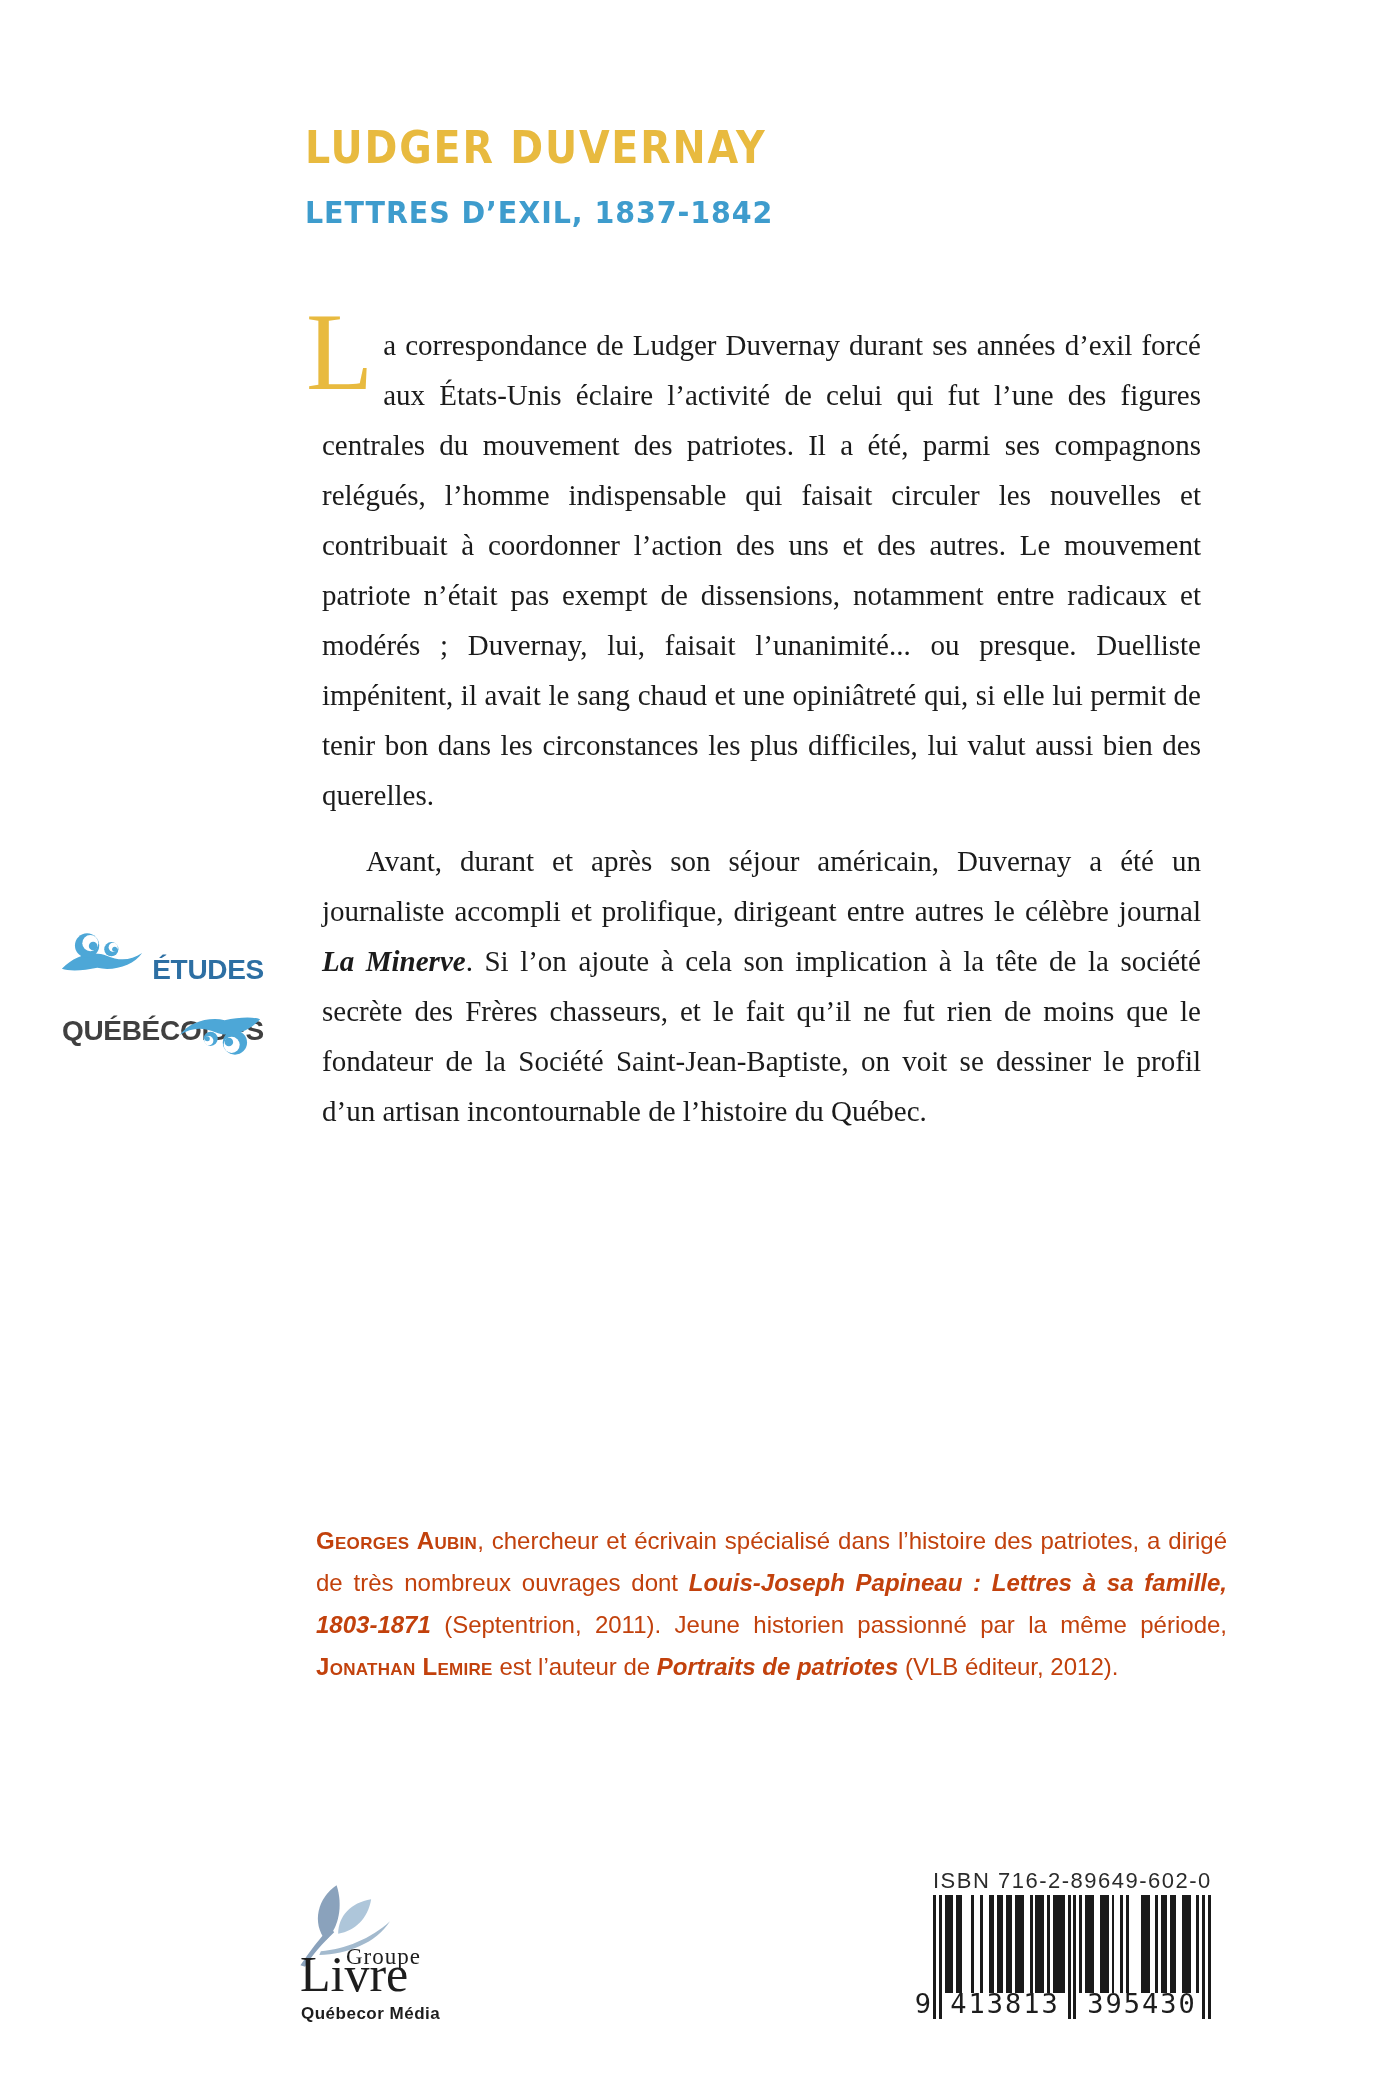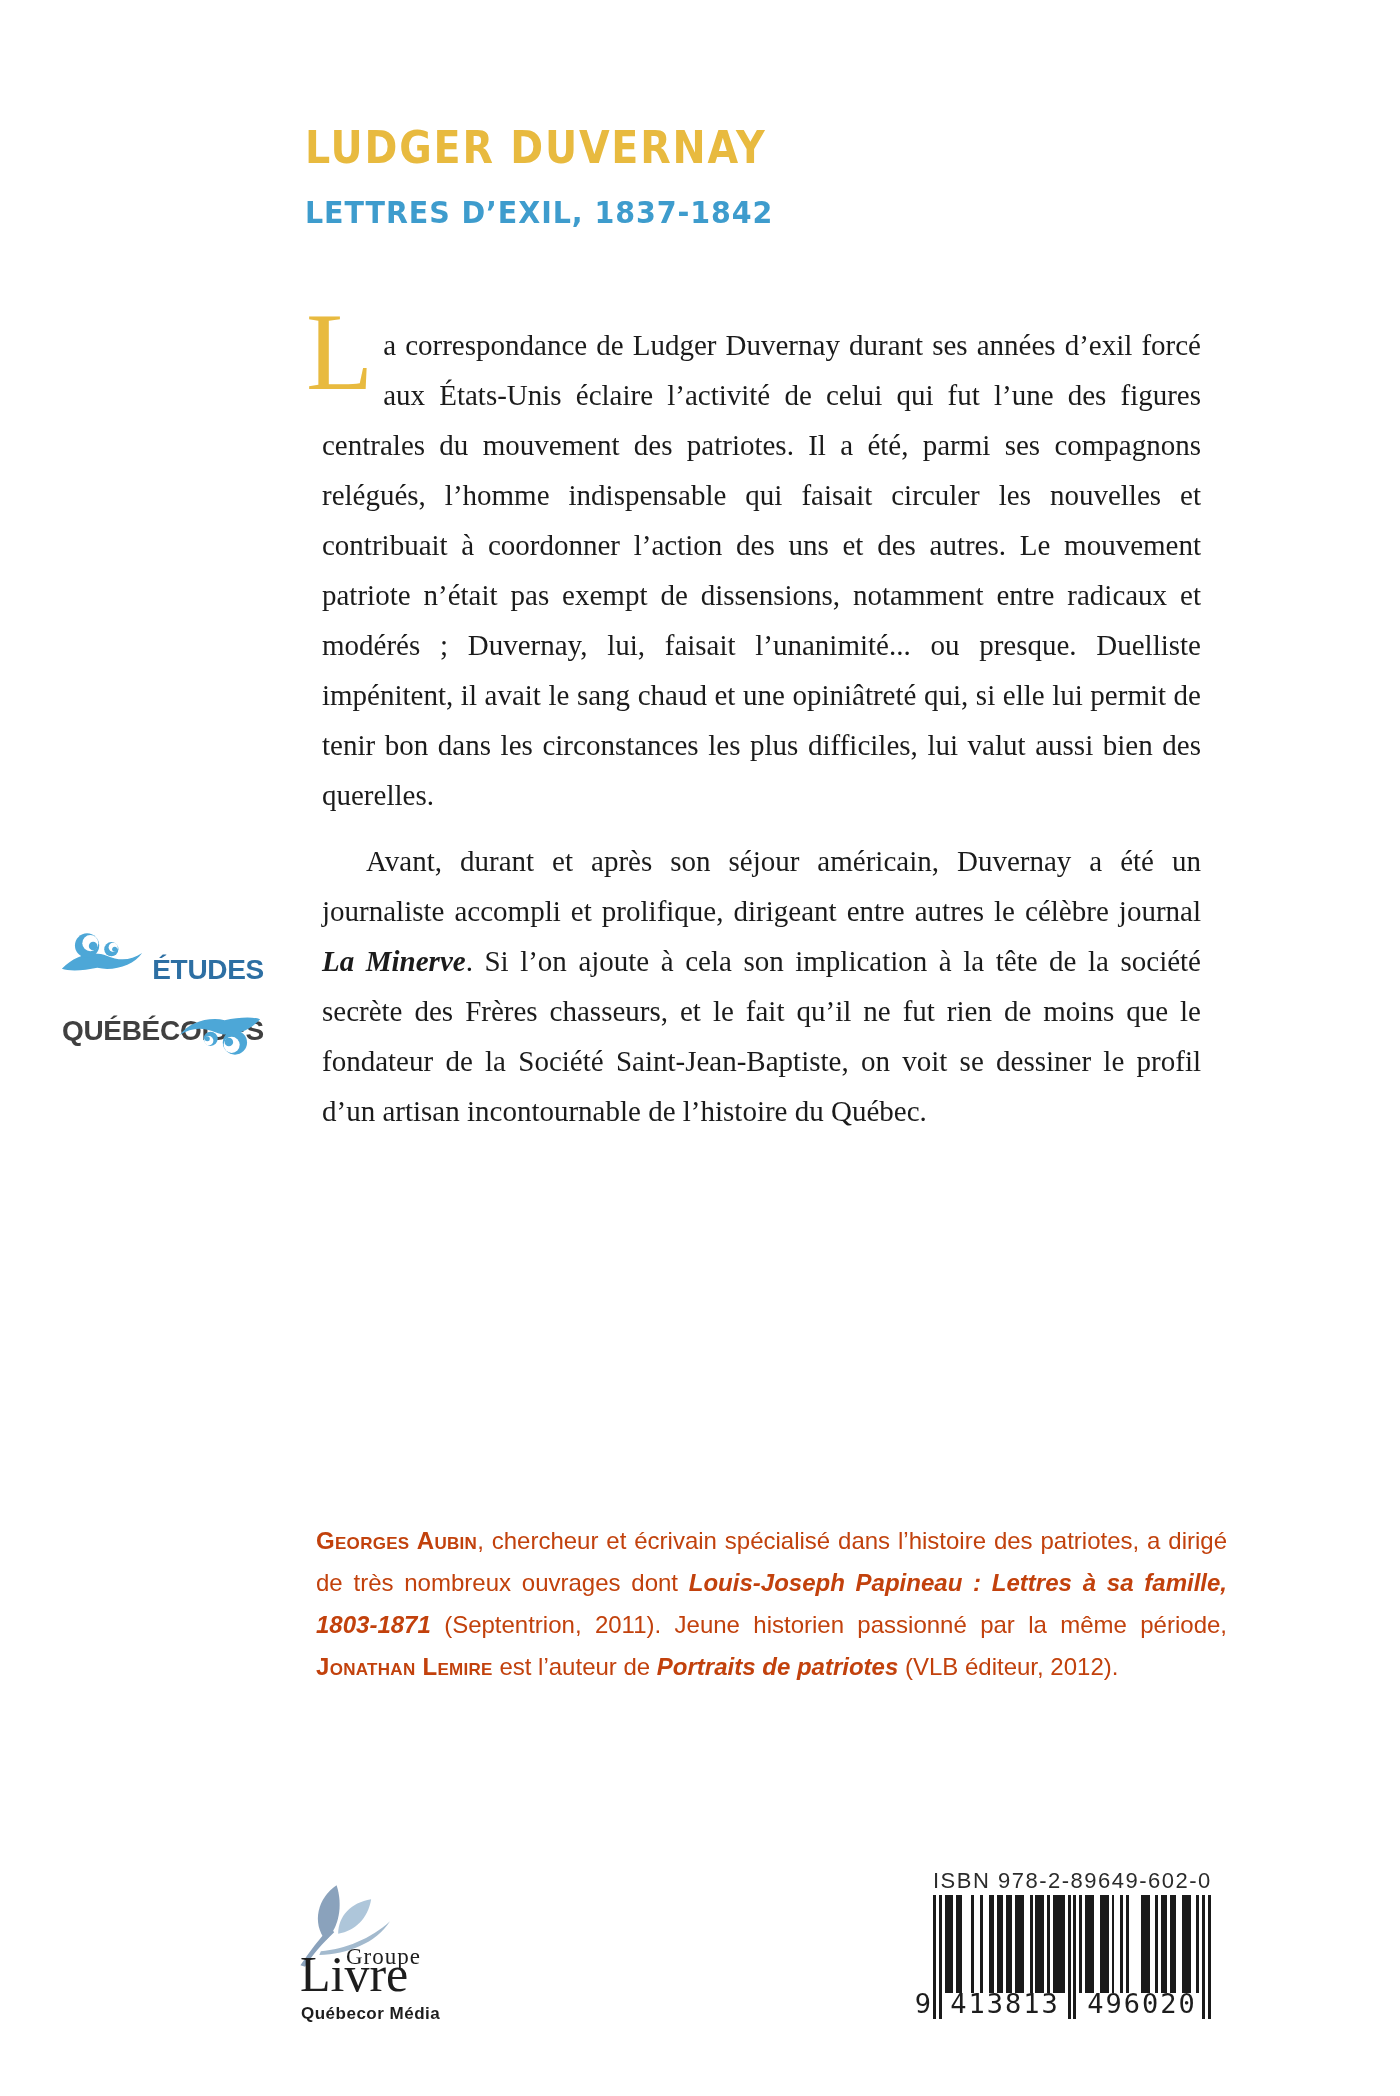--- a/index.html
+++ b/index.html
@@ -127,21 +127,21 @@
     <path d="M34,74 C16,52 24,20 48,4 C56,28 52,58 34,74 Z" class="leaf-dark" fill="#8AA2BC"></path>
     <path d="M50,66 C50,44 66,26 92,22 C88,46 72,62 50,66 Z" class="leaf-light" fill="#AEC6DA"></path>
     <path d="M2,106 C14,88 26,72 40,58 L45,64 C31,77 16,94 8,108 Z" class="leaf-dark" fill="#8AA2BC"></path>
     <path d="M28,88 C58,86 92,72 116,50 C98,78 62,92 26,93 Z" class="leaf-swoosh" fill="#A3BACE"></path>
   </svg>
   <div class="pub-groupe">Groupe</div>
   <div class="pub-livre">Livre</div>
   <div class="pub-qm">Québecor Média</div>
 
   <div class="barcode">
-    <div class="isbn-label">ISBN 978-2-89649-602-0</div>
+    <div class="isbn-label">ISBN 716-2-89649-602-0</div>
     <svg class="bars" id="bars-svg" viewBox="0 0 278 124" shape-rendering="crispEdges">
         <rect x="0.00" y="0" width="2.93" height="124" fill="#1a1a1a"></rect>
         <rect x="5.85" y="0" width="2.93" height="124" fill="#1a1a1a"></rect>
         <rect x="11.71" y="0" width="2.93" height="98" fill="#1a1a1a"></rect>
         <rect x="14.63" y="0" width="2.93" height="98" fill="#1a1a1a"></rect>
         <rect x="17.56" y="0" width="2.93" height="98" fill="#1a1a1a"></rect>
         <rect x="23.41" y="0" width="2.93" height="98" fill="#1a1a1a"></rect>
         <rect x="26.34" y="0" width="2.93" height="98" fill="#1a1a1a"></rect>
         <rect x="38.04" y="0" width="2.93" height="98" fill="#1a1a1a"></rect>
         <rect x="46.82" y="0" width="2.93" height="98" fill="#1a1a1a"></rect>
@@ -185,16 +185,16 @@
         <rect x="239.96" y="0" width="2.93" height="98" fill="#1a1a1a"></rect>
         <rect x="248.74" y="0" width="2.93" height="98" fill="#1a1a1a"></rect>
         <rect x="251.66" y="0" width="2.93" height="98" fill="#1a1a1a"></rect>
         <rect x="254.59" y="0" width="2.93" height="98" fill="#1a1a1a"></rect>
         <rect x="263.37" y="0" width="2.93" height="98" fill="#1a1a1a"></rect>
         <rect x="269.22" y="0" width="2.93" height="124" fill="#1a1a1a"></rect>
         <rect x="275.07" y="0" width="2.93" height="124" fill="#1a1a1a"></rect>
       </svg>
     <span class="bc-digit bc-d0">9</span>
     <span class="bc-digit bc-d1">413813</span>
-    <span class="bc-digit bc-d2">496020</span>
+    <span class="bc-digit bc-d2">395430</span>
   </div>
 
 </div>
 
 </body></html>

